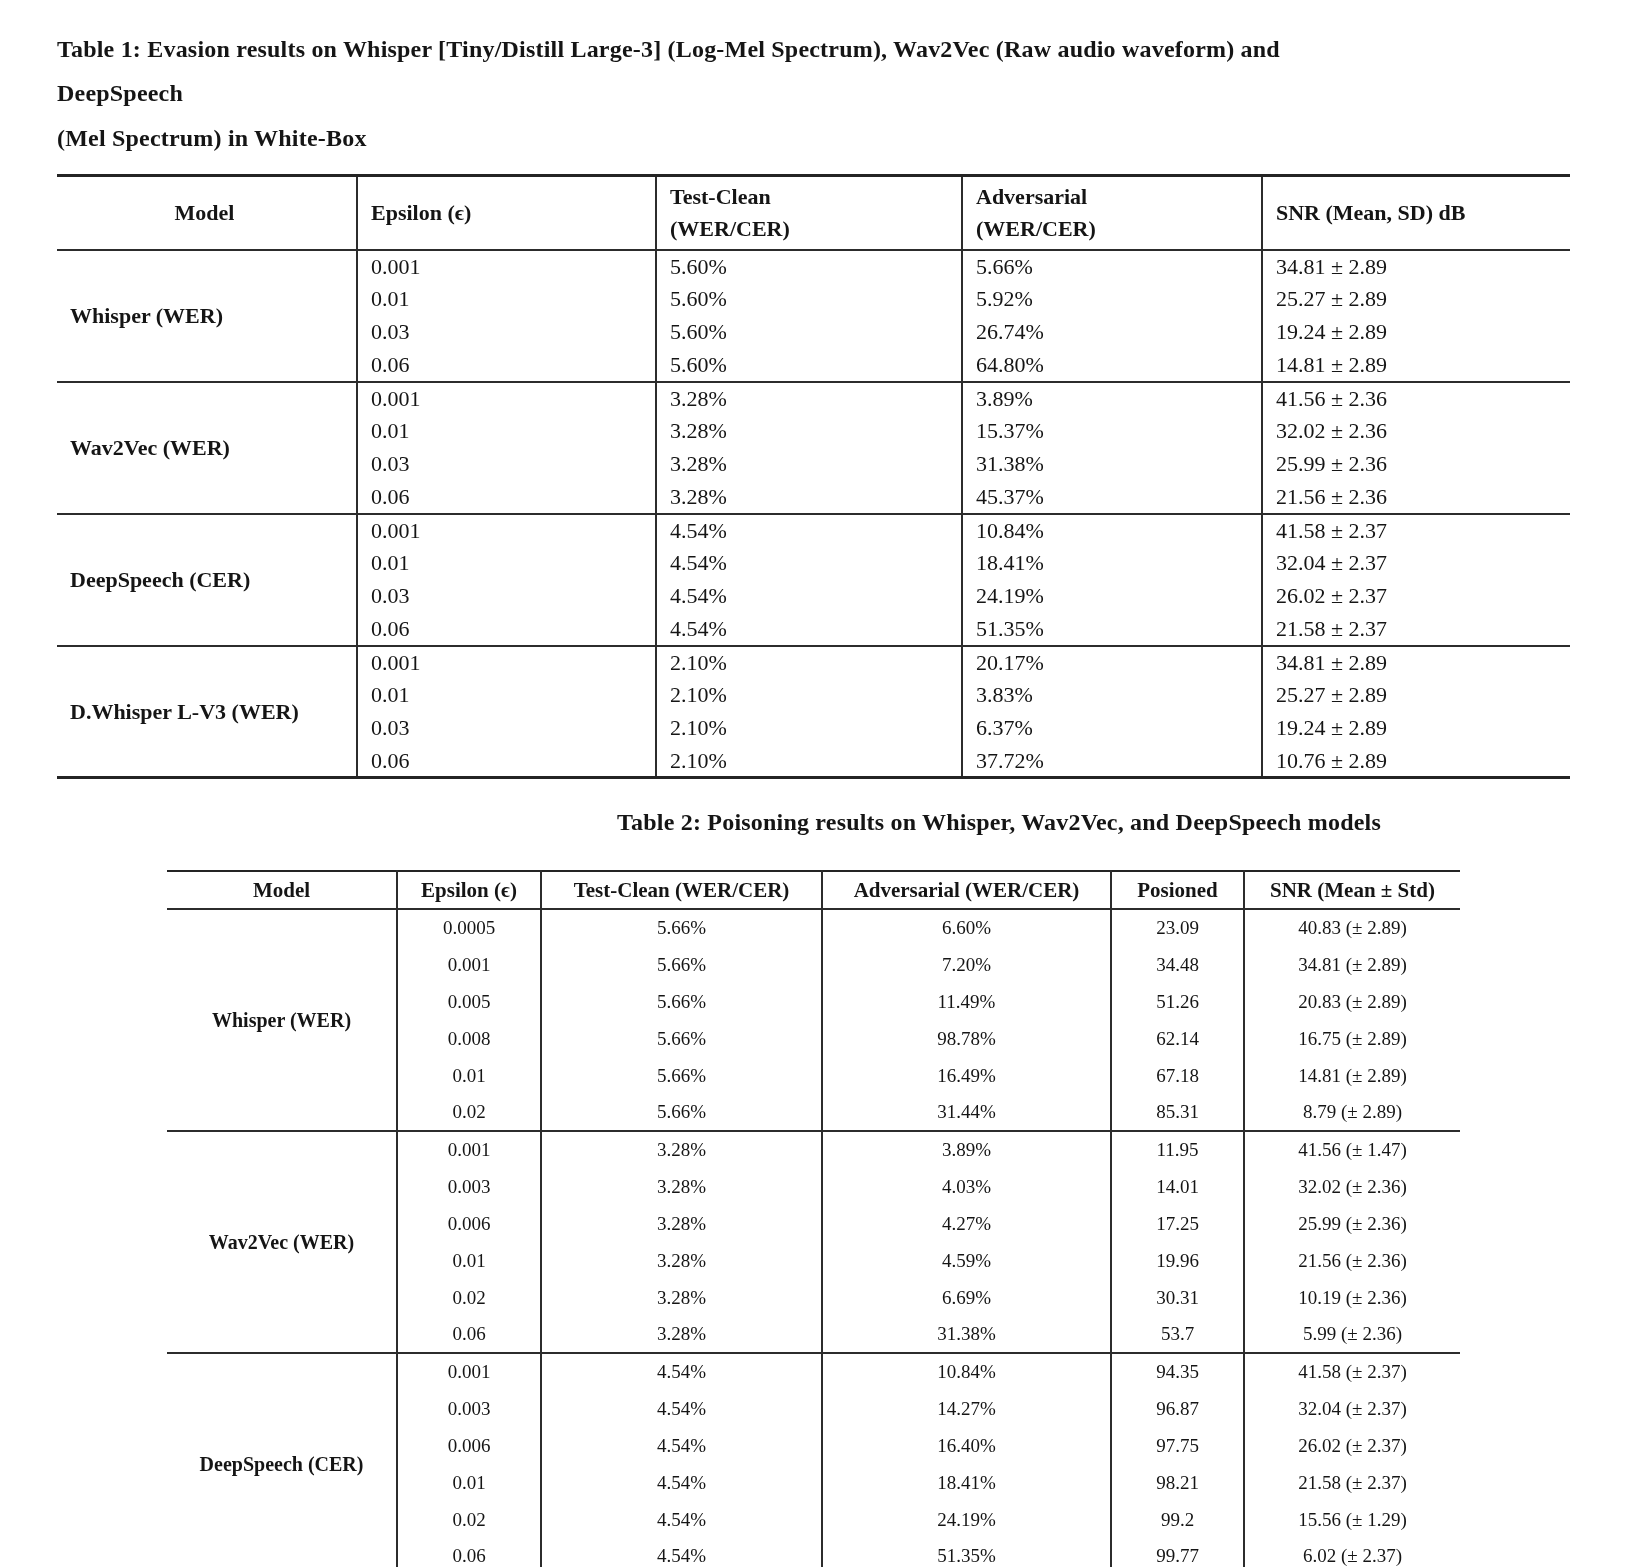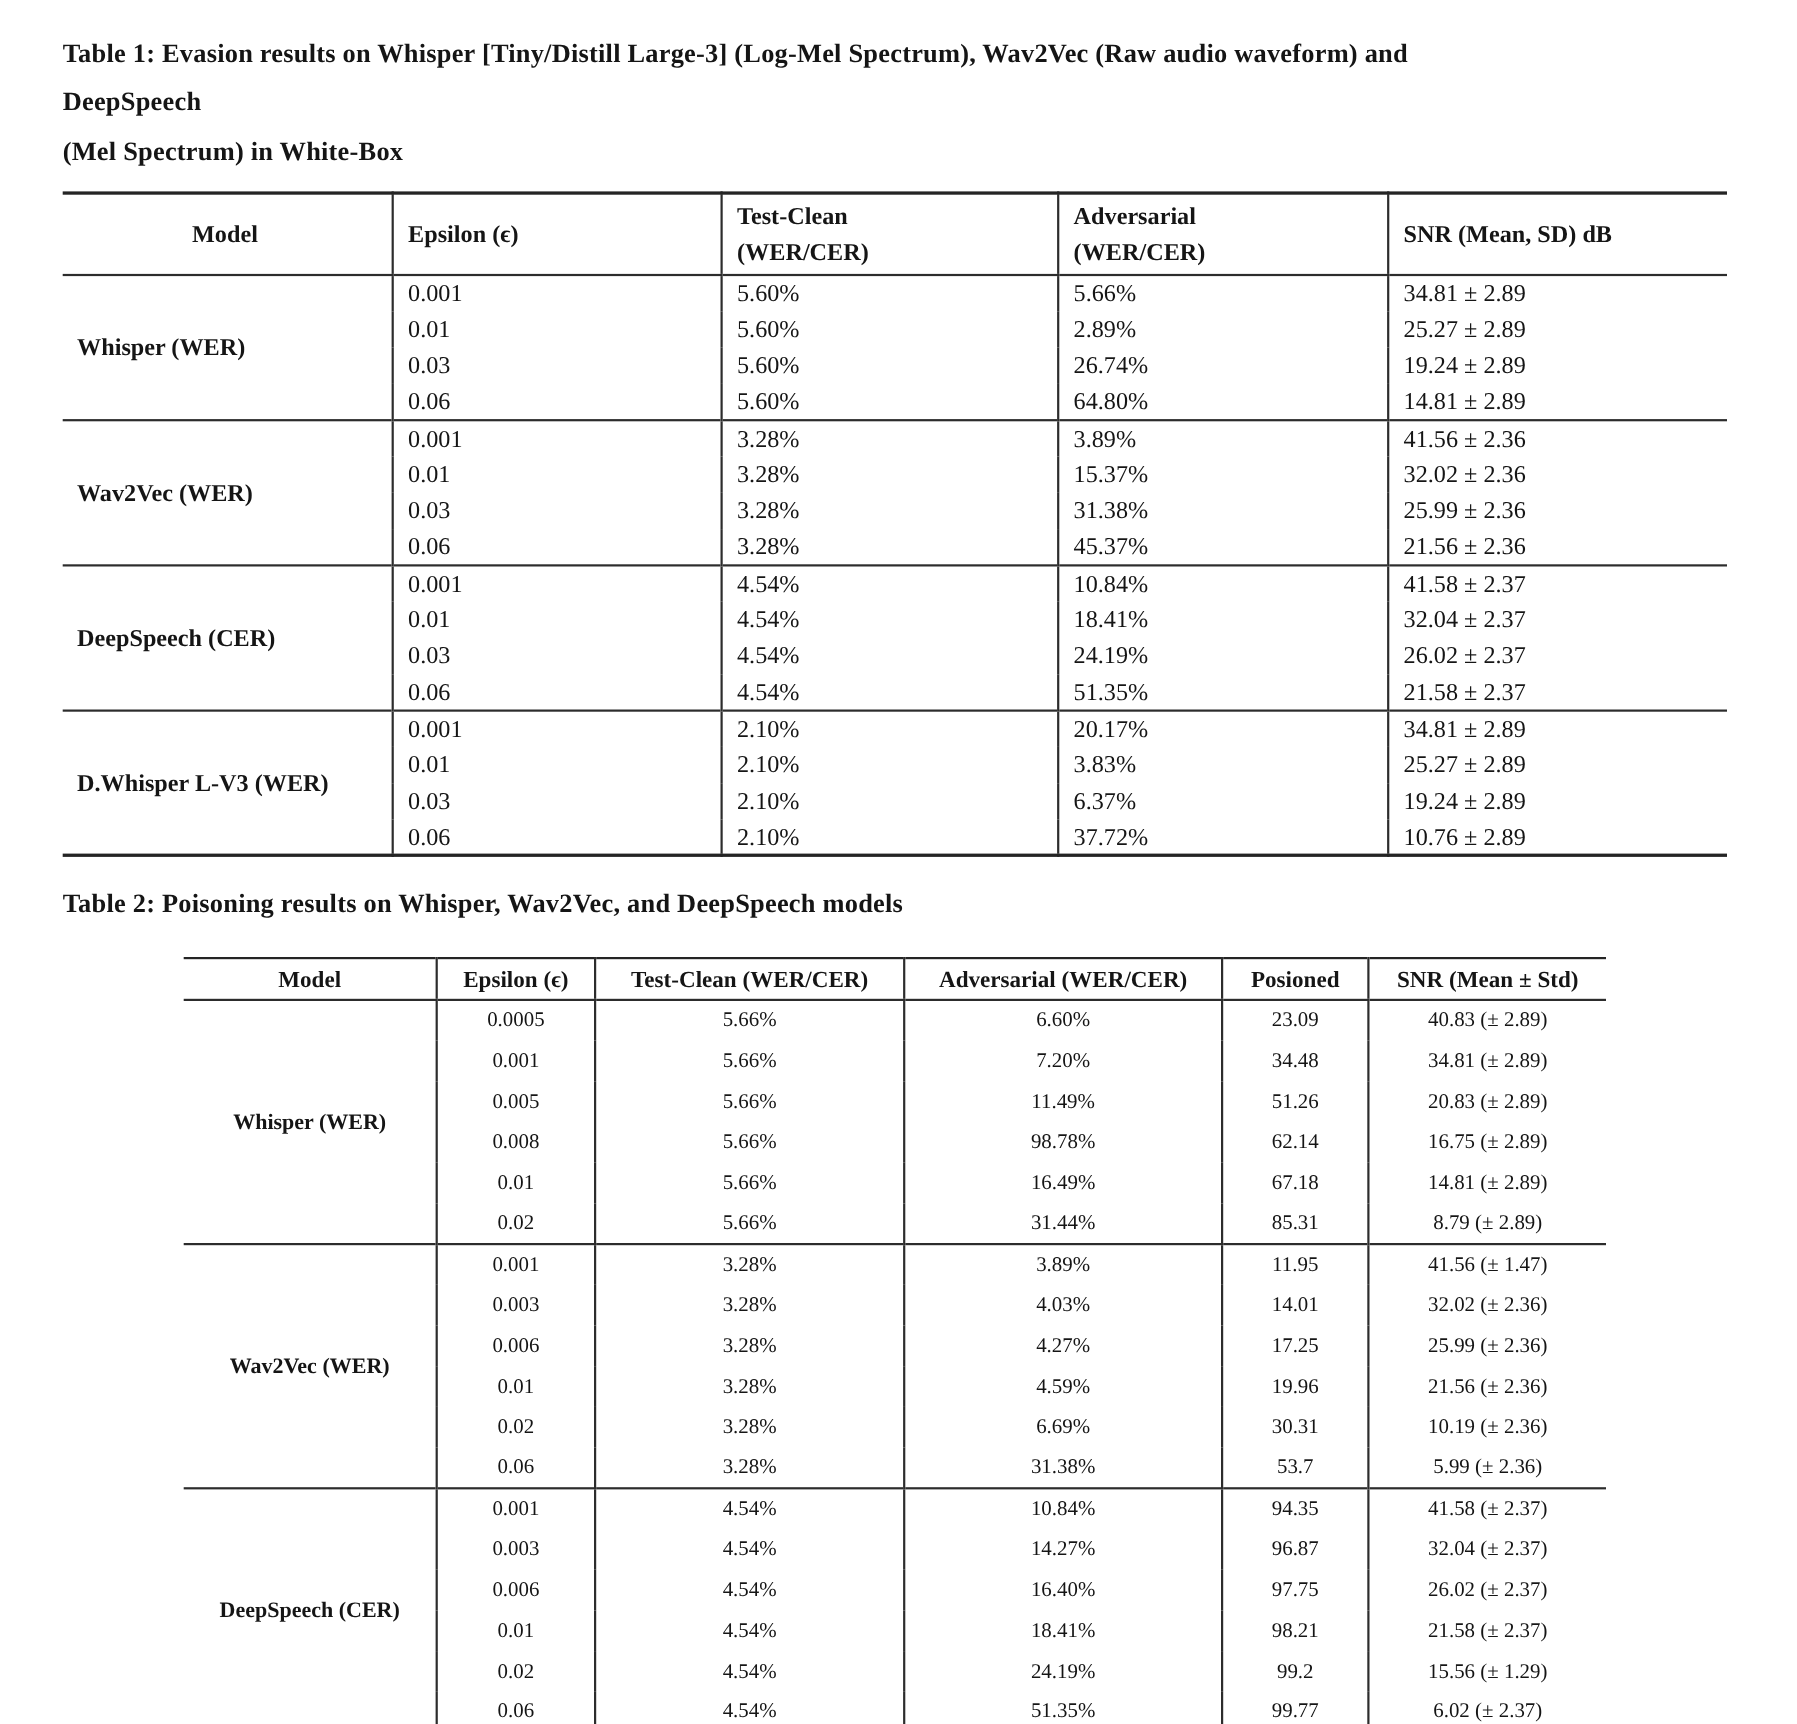--- a/index.html
+++ b/index.html
@@ -75,21 +75,21 @@
     font-weight: bold;
     border-left: none;
   }
   .t1 tr.group-start td { border-top: 2px solid #2c2c2c; }
 
   
   .t2-caption {
     margin: 30px 0 34px 0;
     font-size: 24px;
     font-weight: bold;
-    text-align: left;
+    text-align: right;
     letter-spacing: 0.2px;
   }
 
   
   .t2 {
     width: 1293px;
     margin-left: 110px;
     border-top: 2px solid #242424;
     border-bottom: 3px solid #242424;
   }
@@ -148,21 +148,21 @@
         <tr>
           <td rowspan="4" class="model-cell">Whisper (WER)</td>
           <td class="col-epsilon">0.001</td>
           <td class="col-test_clean">5.60%</td>
           <td class="col-adversarial">5.66%</td>
           <td class="col-snr">34.81 ± 2.89</td>
         </tr>
         <tr>
           <td class="col-epsilon">0.01</td>
           <td class="col-test_clean">5.60%</td>
-          <td class="col-adversarial">2.89%</td>
+          <td class="col-adversarial">5.92%</td>
           <td class="col-snr">25.27 ± 2.89</td>
         </tr>
         <tr>
           <td class="col-epsilon">0.03</td>
           <td class="col-test_clean">5.60%</td>
           <td class="col-adversarial">26.74%</td>
           <td class="col-snr">19.24 ± 2.89</td>
         </tr>
         <tr>
           <td class="col-epsilon">0.06</td>

